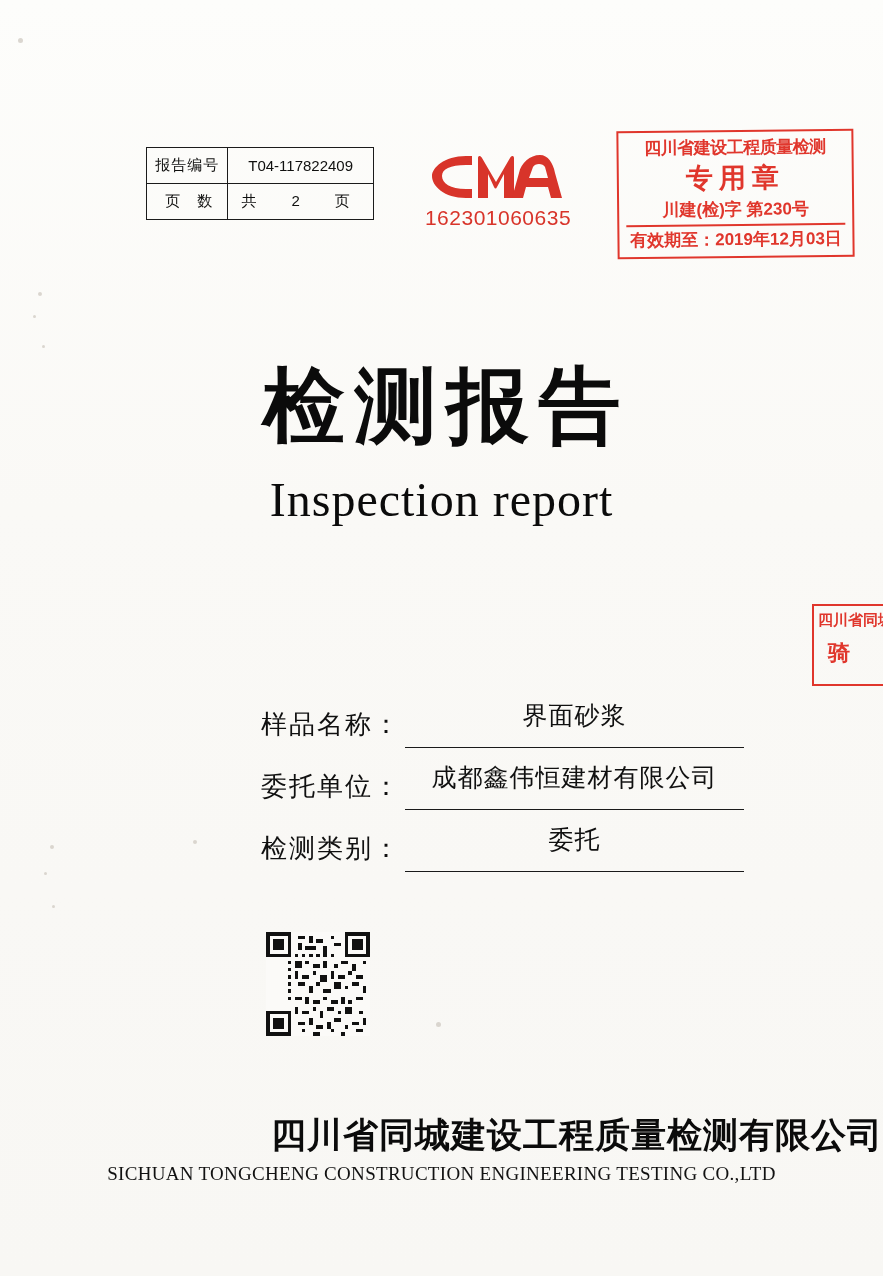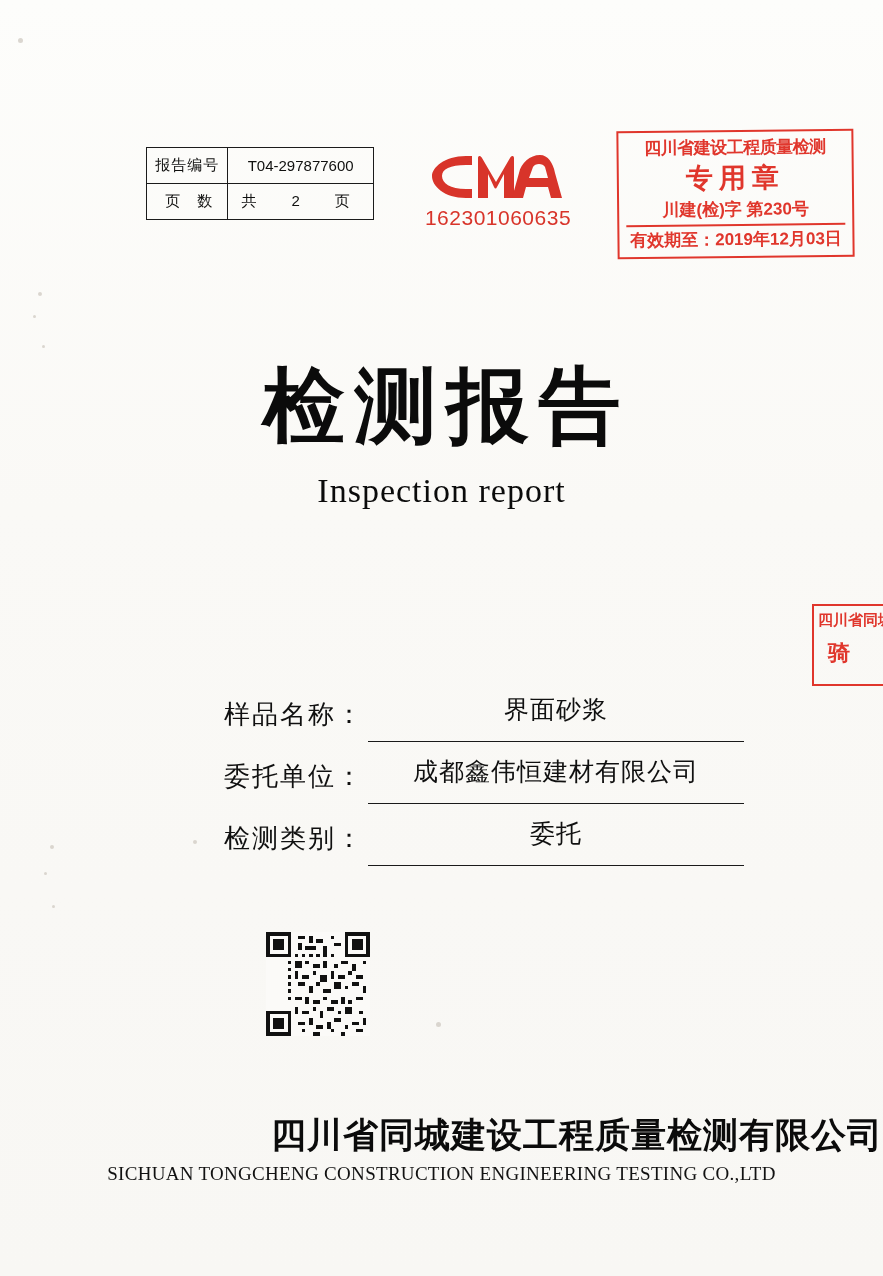--- a/index.html
+++ b/index.html
@@ -135,37 +135,38 @@
     letter-spacing: 10px;
     color: #0b0b0b;
     font-family: "Liberation Sans", sans-serif;
     text-indent: 10px;
   }
   .title-en {
     position: absolute;
     left: 0; right: 0;
     top: 472px;
     text-align: center;
-    font-size: 34px;
+    font-size: 48px;
     color: #0b0b0b;
     font-family: "Liberation Serif", serif;
     letter-spacing: 1px;
   }
 
   
   .fields {
     position: absolute;
     left: 224px;
     top: 686px;
     width: 520px;
   }
   .field-row {
     display: flex;
-    align-items: center;
+    align-items: flex-end;
     height: 62px;
+    margin-left: 37px;
   }
   .field-label {
     font-size: 26px;
     color: #101010;
     letter-spacing: 2px;
     font-family: "Liberation Sans", sans-serif;
     white-space: nowrap;
     padding-bottom: 6px;
   }
   .field-value {
@@ -224,21 +225,21 @@
   <div class="speck" style="left:50px;top:845px;width:4px;height:4px;"></div>
   <div class="speck" style="left:44px;top:872px;width:3px;height:3px;"></div>
   <div class="speck" style="left:52px;top:905px;width:3px;height:3px;"></div>
   <div class="speck" style="left:436px;top:1022px;width:5px;height:5px;"></div>
   <div class="speck" style="left:193px;top:840px;width:4px;height:4px;"></div>
 
   <table class="hdr-table">
     <tbody>
         <tr>
       <td class="label">报告编号</td>
-      <td class="value">T04-297877600</td>
+      <td class="value">T04-117822409</td>
     </tr>
     <tr>
       <td class="label sp-wide">页　数</td>
       <td class="value pages-val">共　2　页</td>
     </tr>
   </tbody>
     </table>
 
   <div class="cma-wrap">
     <svg class="cma-mark" viewBox="0 0 152 60" aria-hidden="true">

